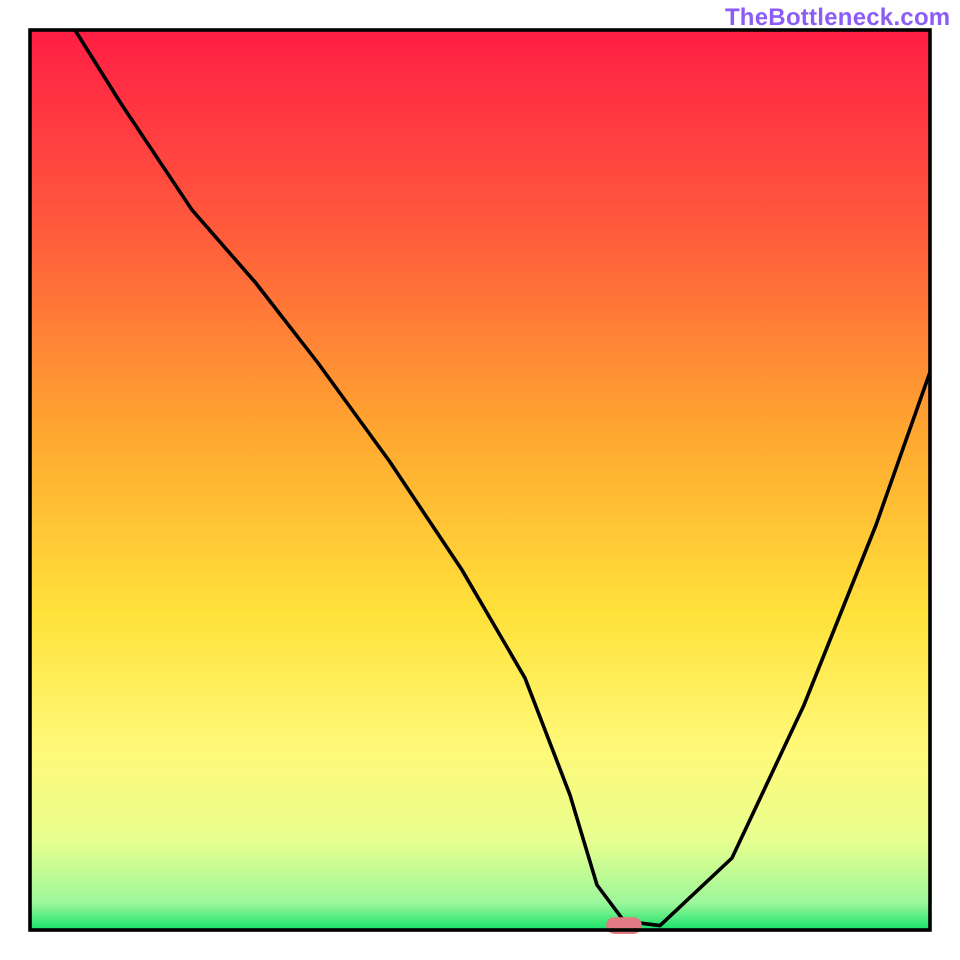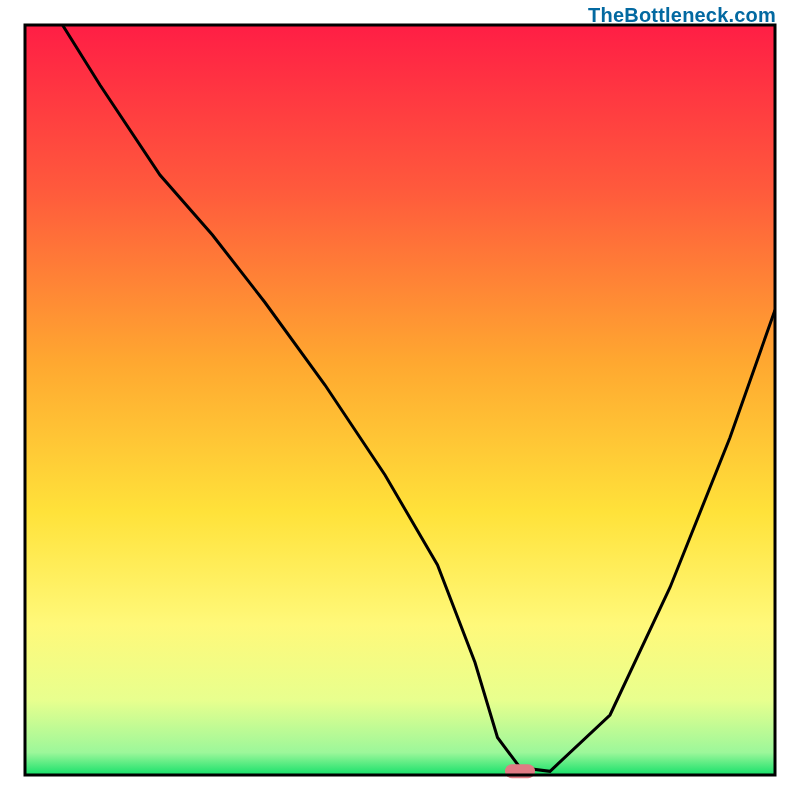--- a/index.html
+++ b/index.html
@@ -11,24 +11,24 @@
     font-family: Arial, Helvetica, sans-serif;
   }
   .container {
     position: relative;
     width: 800px;
     height: 800px;
   }
   .watermark {
     position: absolute;
     top: 4px;
-    right: 24px;
+    right: 8px;
     font-size: 20px;
     font-weight: 600;
-    color: #0369a1;
+    color: #8b5cf6;
     letter-spacing: 0.2px;
     z-index: 5;
   }
   svg {
     display: block;
   }
 </style>
 </head>
 <body>
 

